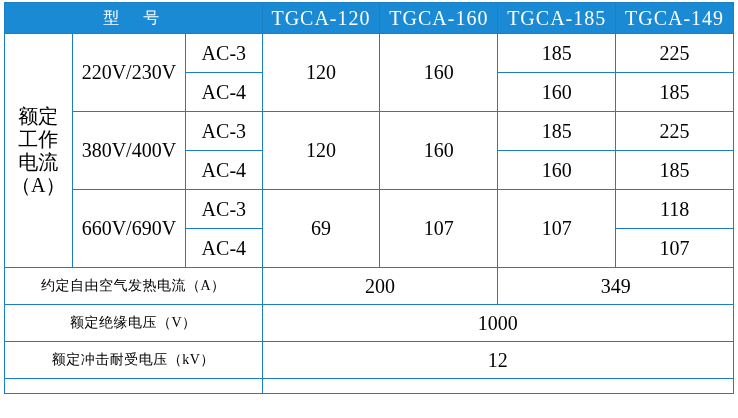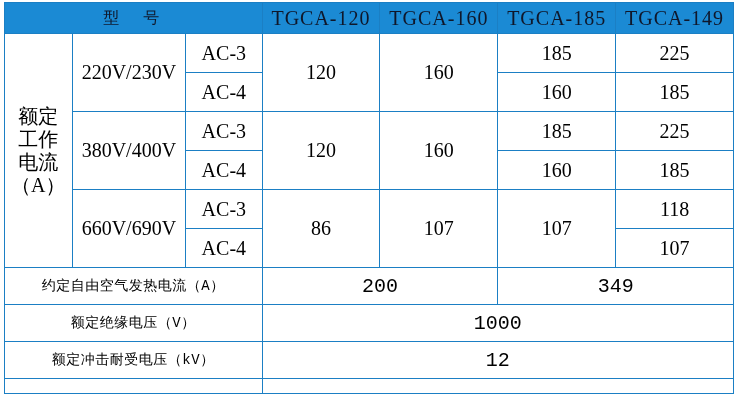--- a/index.html
+++ b/index.html
@@ -29,21 +29,21 @@
     border: 1px solid #1b7fc4;
     text-align: center;
     vertical-align: middle;
     font-weight: normal;
     font-size: 20px;
     padding: 0;
     line-height: 1.15;
   }
   .hdr {
     background: #1b8ad4;
-    color: #0f172a;
+    color: #ffffff;
     height: 30px;
     font-size: 15px;
     letter-spacing: 1px;
   }
   .hdr.model {
     font-size: 16px;
     letter-spacing: 4px;
   }
   .vlabel {
     width: 62px;
@@ -63,21 +63,20 @@
     font-size: 13px;
   }
   .val {
     font-size: 14px;
   }
   .rowh {
     height: 39px;
   }
   .fullrow {
     font-size: 14px;
-    font-family: Liberation Mono, monospace;
   }
   .fullrow .label {
     font-size: 14px;
     letter-spacing: 0.5px;
   }
   .tall {
     height: 37px;
   }
   .col-a { width: 108px; }
   .col-b { width: 108px; }
@@ -140,21 +139,21 @@
 
     <tr class="rowh">
       <td class="ac">AC-4</td>
       <td class="val">160</td>
       <td class="val">185</td>
     </tr>
 
     <tr class="rowh">
       <td class="volt" rowspan="2">660V/690V</td>
       <td class="ac">AC-3</td>
-      <td class="val" rowspan="2">86</td>
+      <td class="val" rowspan="2">69</td>
       <td class="val" rowspan="2">107</td>
       <td class="val" rowspan="2">107</td>
       <td class="val">118</td>
     </tr>
 
     <tr class="rowh">
       <td class="ac">AC-4</td>
       <td class="val">107</td>
     </tr>
 

